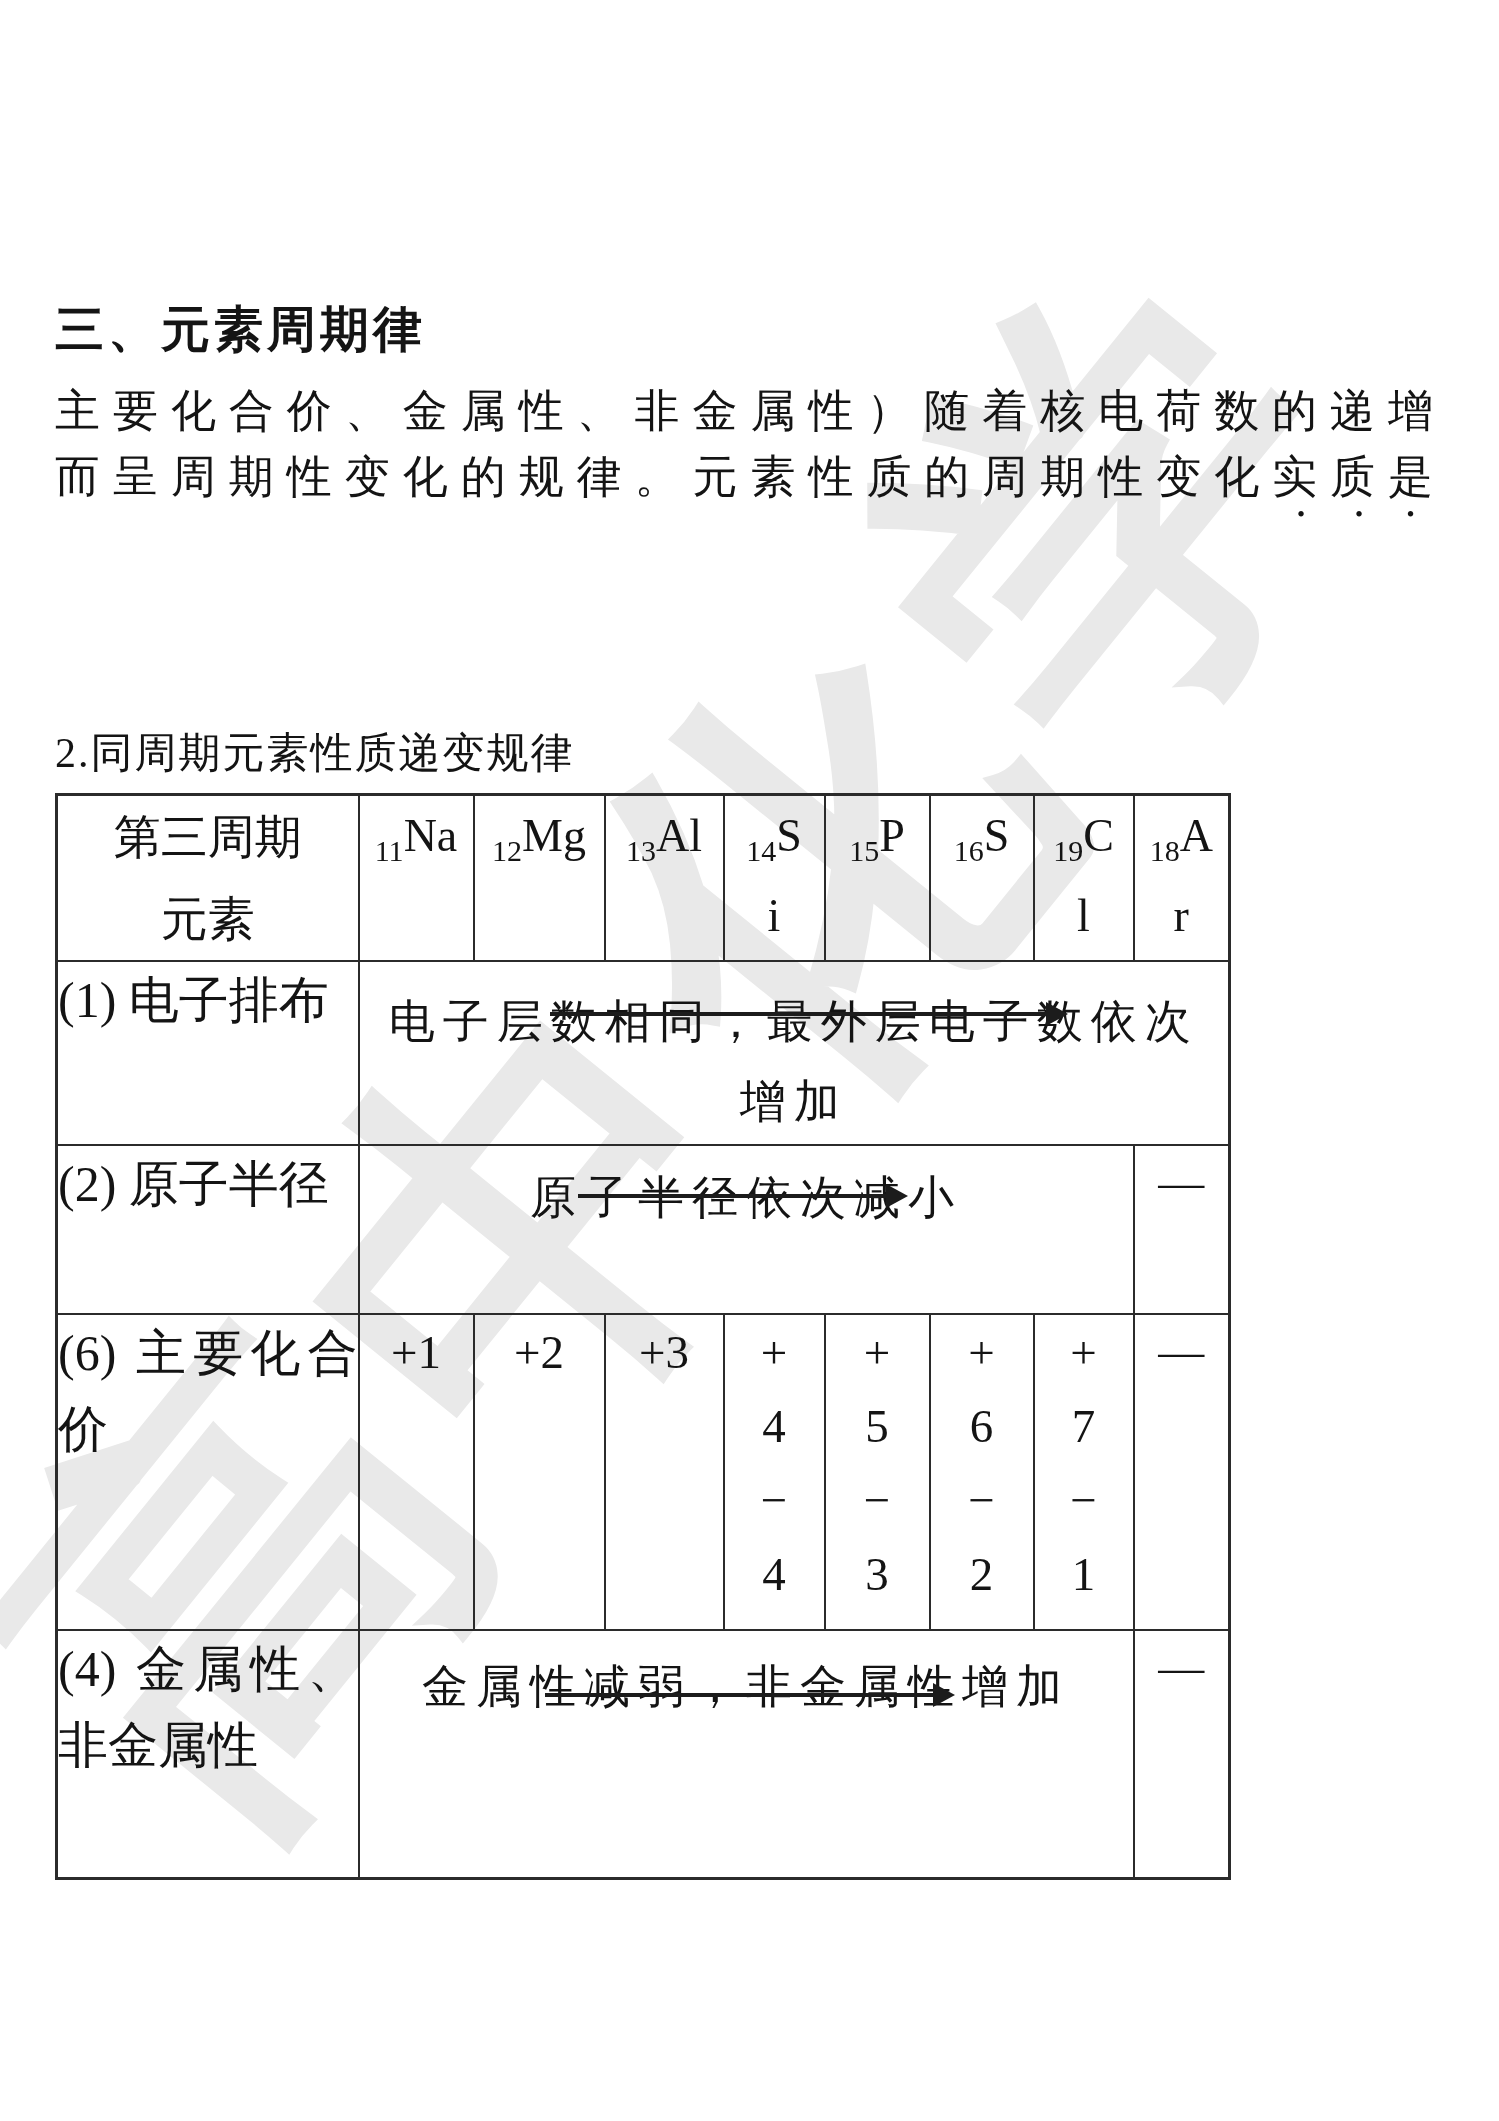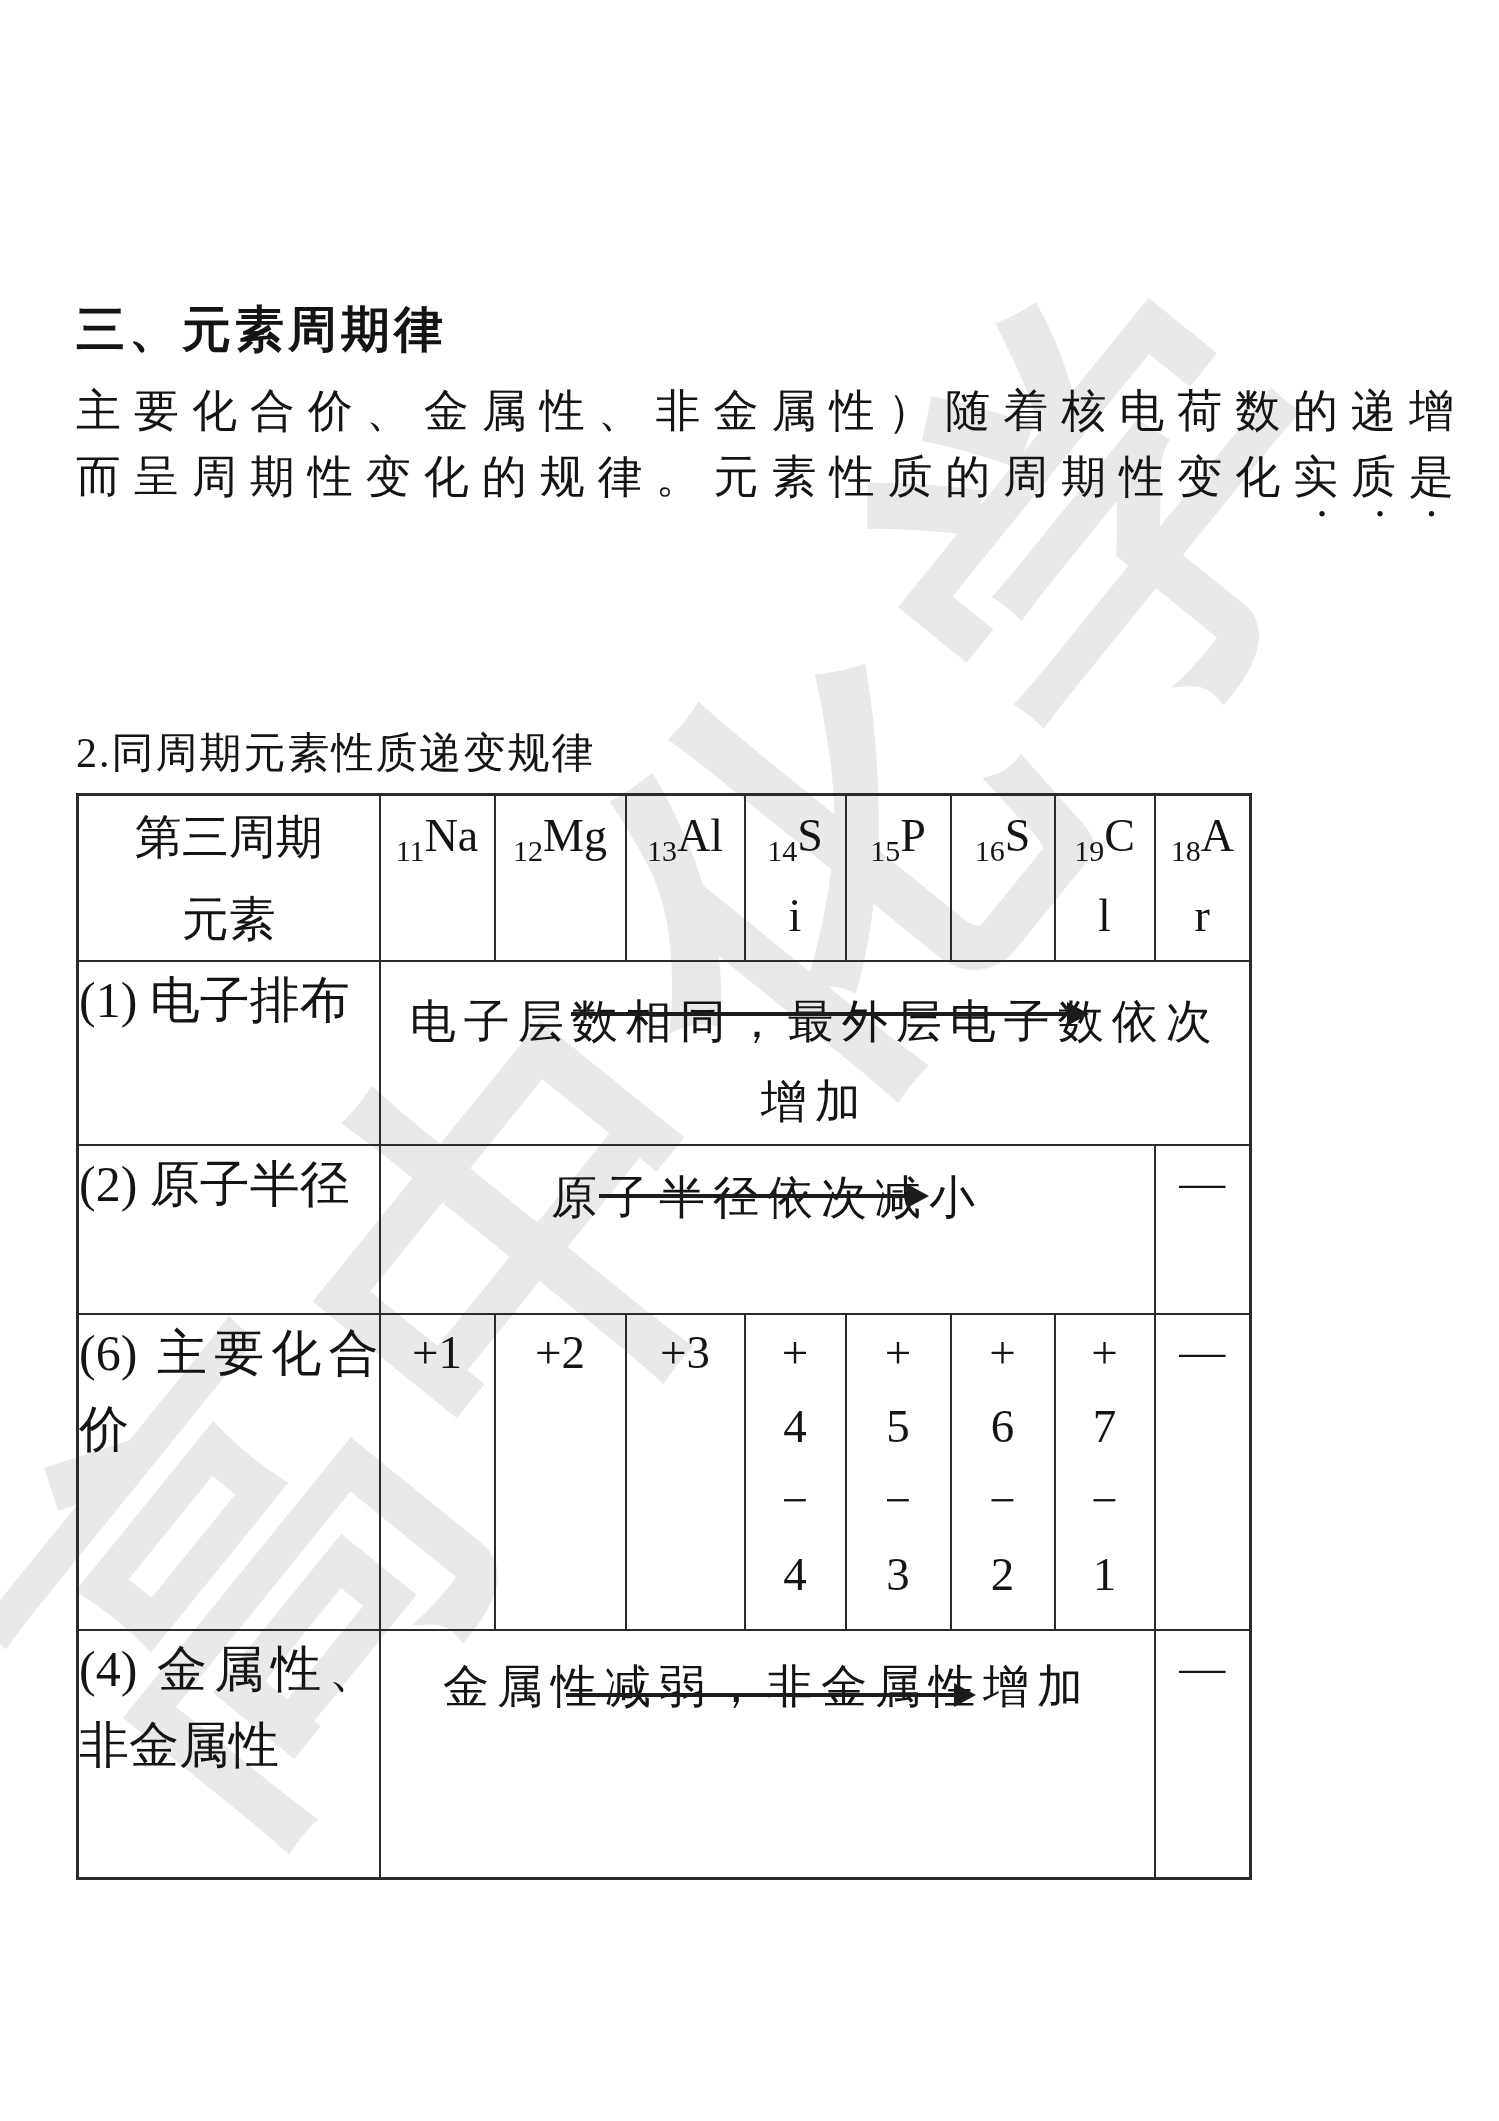--- a/index.html
+++ b/index.html
@@ -7,21 +7,21 @@
     width:1499px;height:2121px;background:#ffffff;position:relative;overflow:hidden;
     font-family:"Liberation Serif","DejaVu Serif",serif;color:#141414;
   }
   .watermark{
     position:absolute;left:690px;top:1040px;
     transform:translate(-50%,-50%) rotate(-51deg);
     font-family:"Liberation Sans","DejaVu Sans",sans-serif;
     font-weight:bold;font-size:430px;letter-spacing:28px;
     color:#e9e9e9;white-space:nowrap;z-index:0;user-select:none;
   }
-  .content{position:relative;z-index:1;padding:0 76px;}
+  .content{position:relative;z-index:1;padding:0 55px;}
   h1.title{
     margin:298px 0 0 0;font-size:49px;line-height:62px;font-weight:bold;
     font-family:"Liberation Sans","DejaVu Sans",sans-serif;letter-spacing:4px;
   }
   .para{width:1378px;margin-top:18px;font-size:45px;line-height:66px;}
   .pline{min-height:66px;}
   .just{text-align:justify;text-align-last:justify;}
   .lastline{text-align:left;letter-spacing:8px;}
   .emph{
     -webkit-text-emphasis:filled dot;

